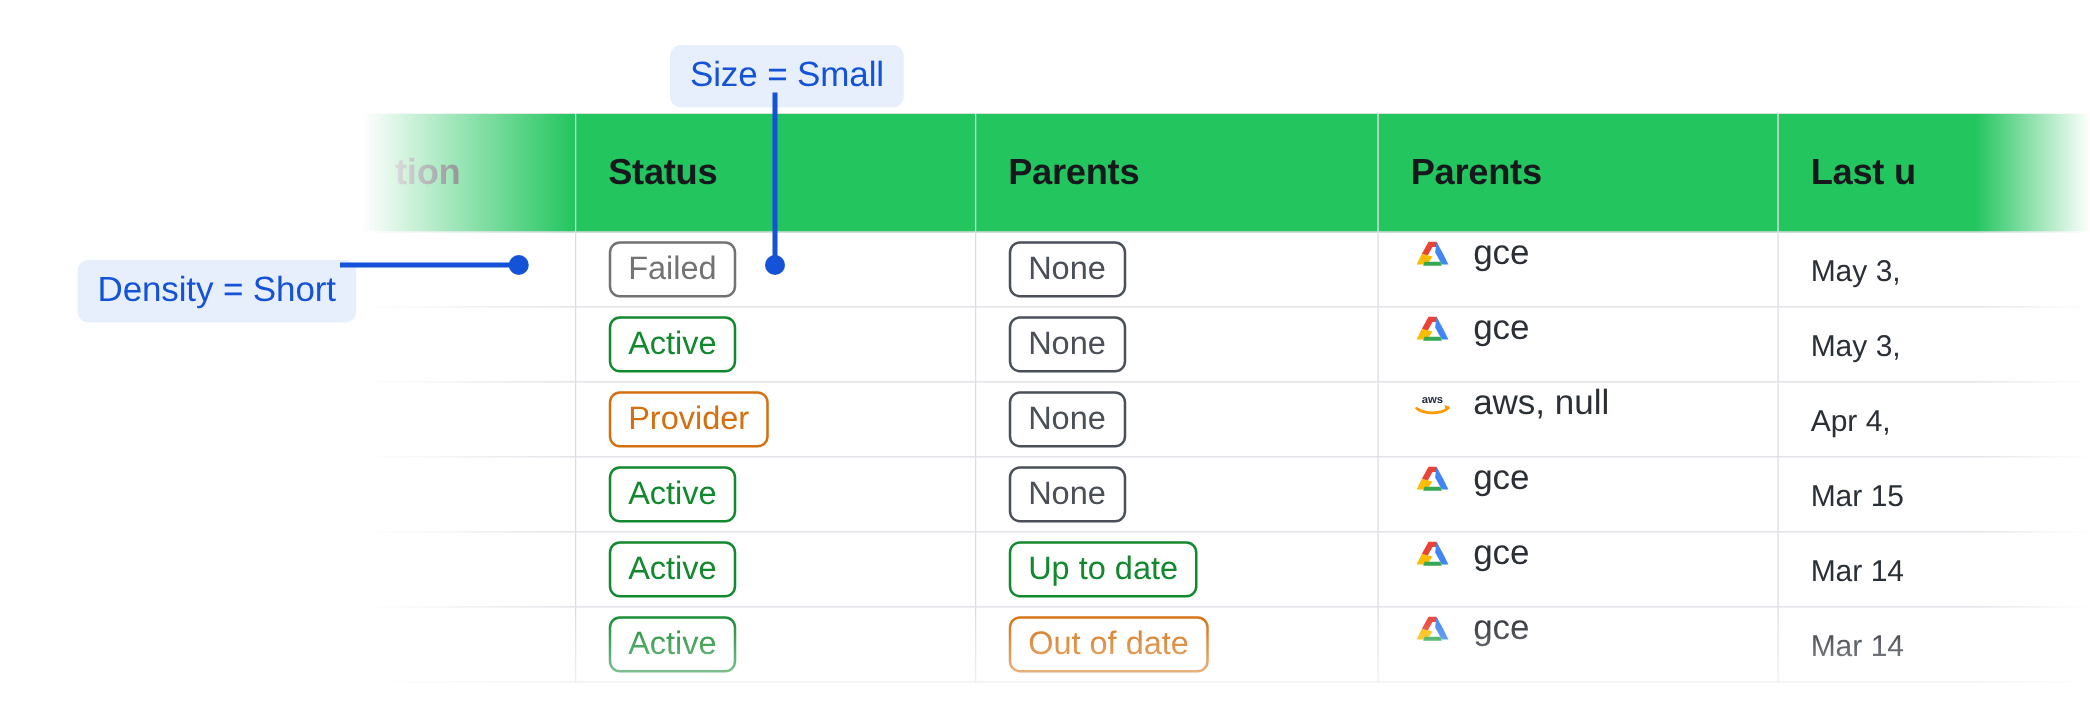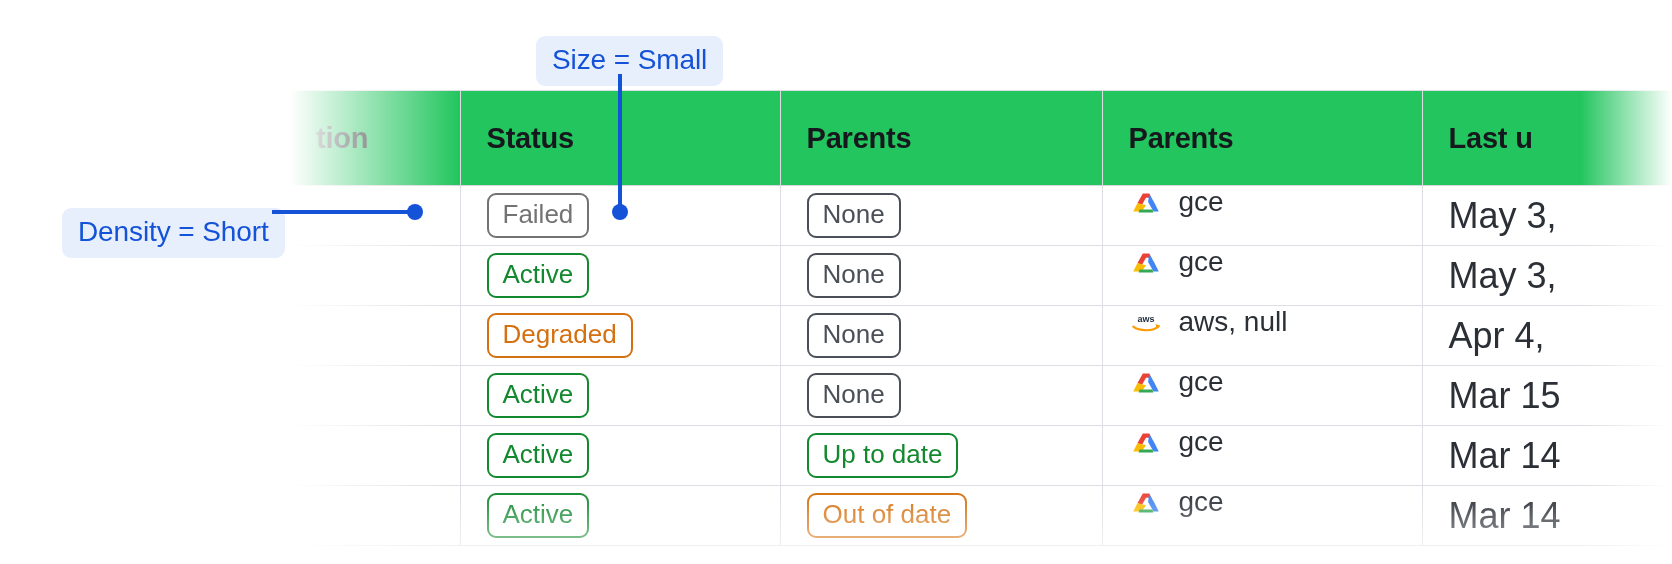--- a/index.html
+++ b/index.html
@@ -91,21 +91,21 @@
   .pill.red     { color: #737373; }
   .pill.green   { color: #13892f; }
   .pill.orange  { color: #d4700f; }
   .pill.neutral { color: #4a4f58; }
 
   
   .provider-cell { display: flex; align-items: flex-start; gap: 16px; height: 100%; }
   .provider-icon { width: 34px; height: 34px; flex: 0 0 34px; display: block; }
   .provider-label { font-size: 28px; color: #2b2f36; }
 
-  .date-cell { font-size: 36px; color: #2b2f36; }
+  .date-cell { font-size: 24px; color: #2b2f36; }
 
   
   .callout {
     position: absolute;
     background: #e7effd;
     color: #1452d8;
     font-size: 28px;
     font-weight: normal;
     border-radius: 9px;
     padding: 8px 16px 10px 16px;
@@ -175,21 +175,21 @@
                   <path d="M20 38 L44 38 L46 44 L18 44 Z" fill="#34a853"></path>
                   <path d="M20 24 C20 17, 26 13, 32 13 C39 13, 44 18, 44 25 L48 25 C53 25, 57 29, 57 34 C57 39, 53 43, 48 43 L20 43 C14 43, 10 39, 10 34 C10 29, 14 25, 20 25 Z" fill="#ffffff" opacity="0"></path>
                 </svg>
                 <span class="provider-label">gce</span>
               </span>
             </td>
             <td class="col-last"><span class="date-cell">May 3,</span></td>
           </tr>
           <tr>
             <td class="col-name"></td>
-            <td class="col-status"><span class="pill orange">Degraded</span></td>
+            <td class="col-status"><span class="pill orange">Provider</span></td>
             <td class="col-parent"><span class="pill neutral">None</span></td>
             <td class="col-prov">
               <span class="provider-cell">
                 <svg class="provider-icon" viewBox="0 0 64 40">
                   <text x="32" y="19" text-anchor="middle" font-family="Liberation Sans, sans-serif" font-size="17" font-weight="bold" fill="#232f3e">aws</text>
                   <path d="M8 27 C20 36, 46 36, 56 26" stroke="#ff9900" stroke-width="4" fill="none" stroke-linecap="round"></path>
                   <path d="M50 22 L58 25 L52 31 Z" fill="#ff9900"></path>
                 </svg>
                 <span class="provider-label">aws, null</span>
               </span>

